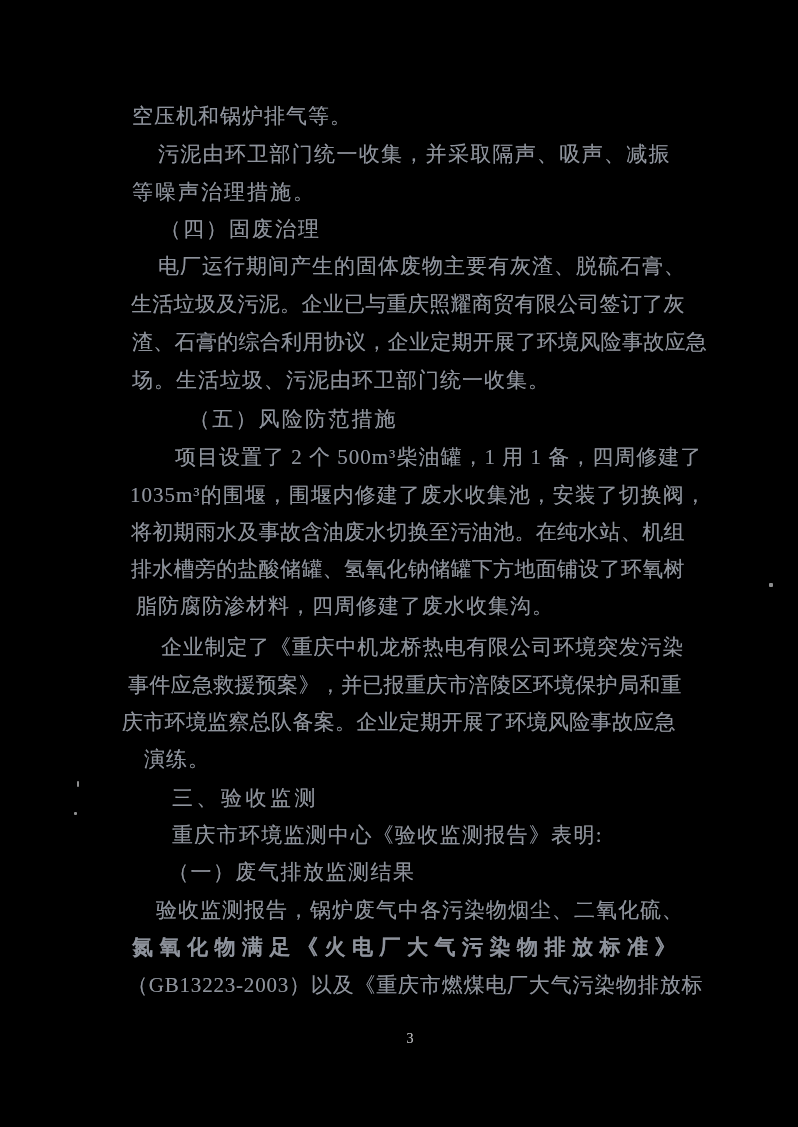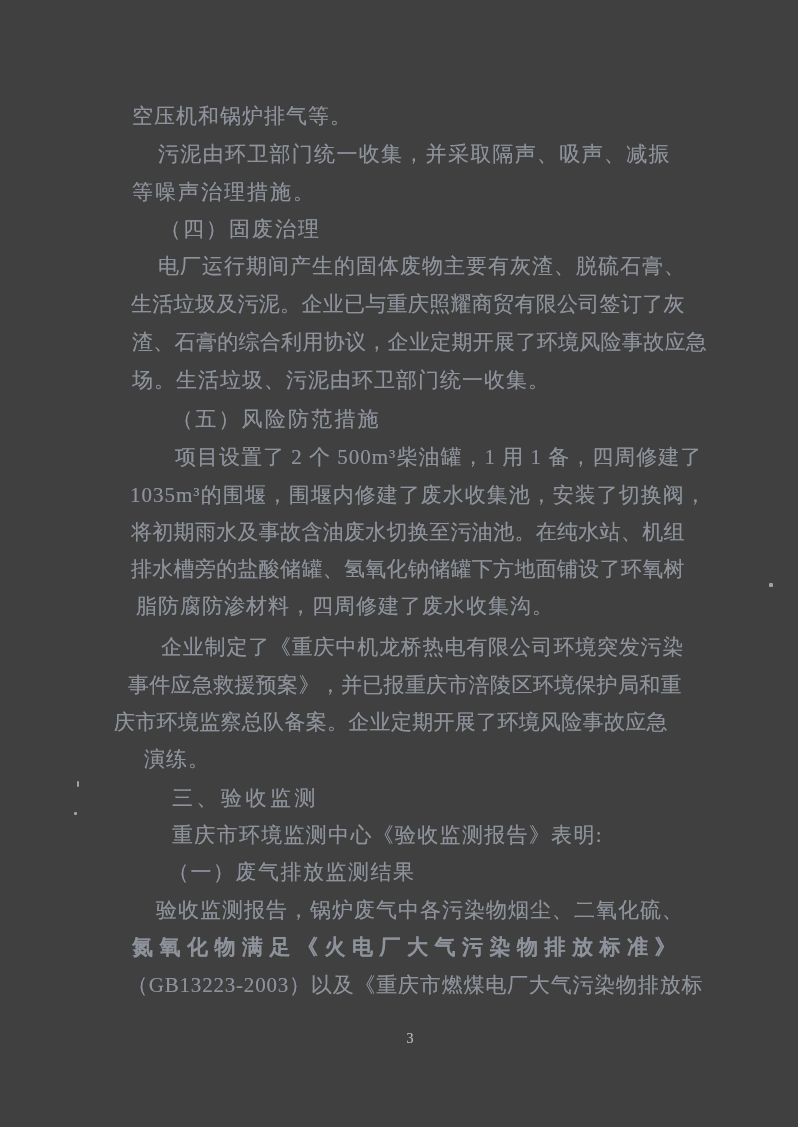--- a/index.html
+++ b/index.html
@@ -41,39 +41,39 @@
   .speck {
     position: absolute;
     background: #c9cacc;
     border-radius: 1px;
     opacity: 0.7;
   }
 </style>
 </head>
 <body>
 
-<div class="page" style="background: #404040; color: rgb(141, 146, 155);">
+<div class="page" style="background: #000000; color: rgb(141, 146, 155);">
   <div>
       <div class="line" style="left: 132px; top: 104px; letter-spacing: 1px;">空压机和锅炉排气等。</div>
       <div class="line" style="left: 158px; top: 142px; letter-spacing: 1.3px;">污泥由环卫部门统一收集，并采取隔声、吸声、减振</div>
       <div class="line" style="left: 132px; top: 180px; letter-spacing: 2px;">等噪声治理措施。</div>
       <div class="line" style="left: 160px; top: 217px; letter-spacing: 2px;">（四）固废治理</div>
       <div class="line" style="left: 158px; top: 254px; letter-spacing: 1px;">电厂运行期间产生的固体废物主要有灰渣、脱硫石膏、</div>
       <div class="line" style="left: 131px; top: 292px; letter-spacing: 0.3px;">生活垃圾及污泥。企业已与重庆照耀商贸有限公司签订了灰</div>
       <div class="line" style="left: 132px; top: 330px; letter-spacing: 0.3px;">渣、石膏的综合利用协议，企业定期开展了环境风险事故应急</div>
       <div class="line" style="left: 132px; top: 368px; letter-spacing: 1px;">场。生活垃圾、污泥由环卫部门统一收集。</div>
-      <div class="line" style="left: 172px; top: 407px; letter-spacing: 2.2px;">（五）风险防范措施</div>
+      <div class="line" style="left: 189px; top: 407px; letter-spacing: 2.2px;">（五）风险防范措施</div>
       <div class="line" style="left: 175px; top: 445px; letter-spacing: 1px;">项目设置了 2 个 500m³柴油罐，1 用 1 备，四周修建了</div>
       <div class="line" style="left: 130px; top: 483px; letter-spacing: 1px;">1035m³的围堰，围堰内修建了废水收集池，安装了切换阀，</div>
       <div class="line" style="left: 131px; top: 520px; letter-spacing: 0.3px;">将初期雨水及事故含油废水切换至污油池。在纯水站、机组</div>
       <div class="line" style="left: 131px; top: 557px; letter-spacing: 0.3px;">排水槽旁的盐酸储罐、氢氧化钠储罐下方地面铺设了环氧树</div>
       <div class="line" style="left: 136px; top: 594px; letter-spacing: 1px;">脂防腐防渗材料，四周修建了废水收集沟。</div>
       <div class="line" style="left: 161px; top: 635px; letter-spacing: 0.8px;">企业制定了《重庆中机龙桥热电有限公司环境突发污染</div>
       <div class="line" style="left: 128px; top: 673px; letter-spacing: 0.3px;">事件应急救援预案》，并已报重庆市涪陵区环境保护局和重</div>
-      <div class="line" style="left: 114px; top: 710px; letter-spacing: 0.3px;">庆市环境监察总队备案。企业定期开展了环境风险事故应急</div>
+      <div class="line" style="left: 122px; top: 710px; letter-spacing: 0.3px;">庆市环境监察总队备案。企业定期开展了环境风险事故应急</div>
       <div class="line" style="left: 144px; top: 747px; letter-spacing: 1px;">演练。</div>
       <div class="line" style="left: 172px; top: 786px; letter-spacing: 3.5px;">三、验收监测</div>
       <div class="line" style="left: 172px; top: 823px; letter-spacing: 1.3px;">重庆市环境监测中心《验收监测报告》表明:</div>
       <div class="line" style="left: 168px; top: 860px; letter-spacing: 1.5px;">（一）废气排放监测结果</div>
       <div class="line" style="left: 156px; top: 898px; letter-spacing: 1px;">验收监测报告，锅炉废气中各污染物烟尘、二氧化硫、</div>
       <div class="line" style="left: 132px; top: 935px; letter-spacing: 6.5px; font-weight: bold;">氮氧化物满足《火电厂大气污染物排放标准》</div>
       <div class="line" style="left: 127px; top: 973px; letter-spacing: 0.8px;">（GB13223-2003）以及《重庆市燃煤电厂大气污染物排放标</div>
     </div>
   <div class="page-number">3</div>
   <div>

